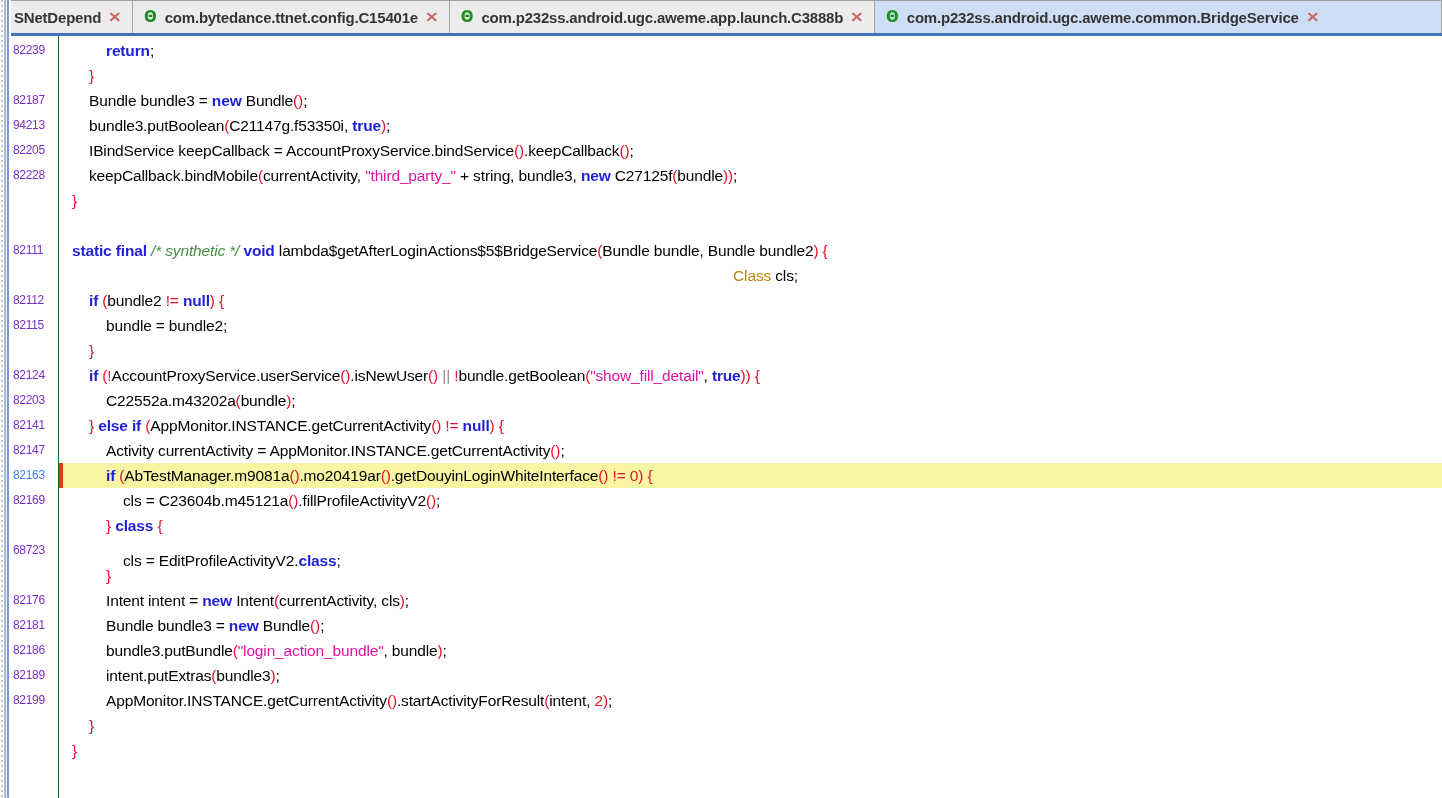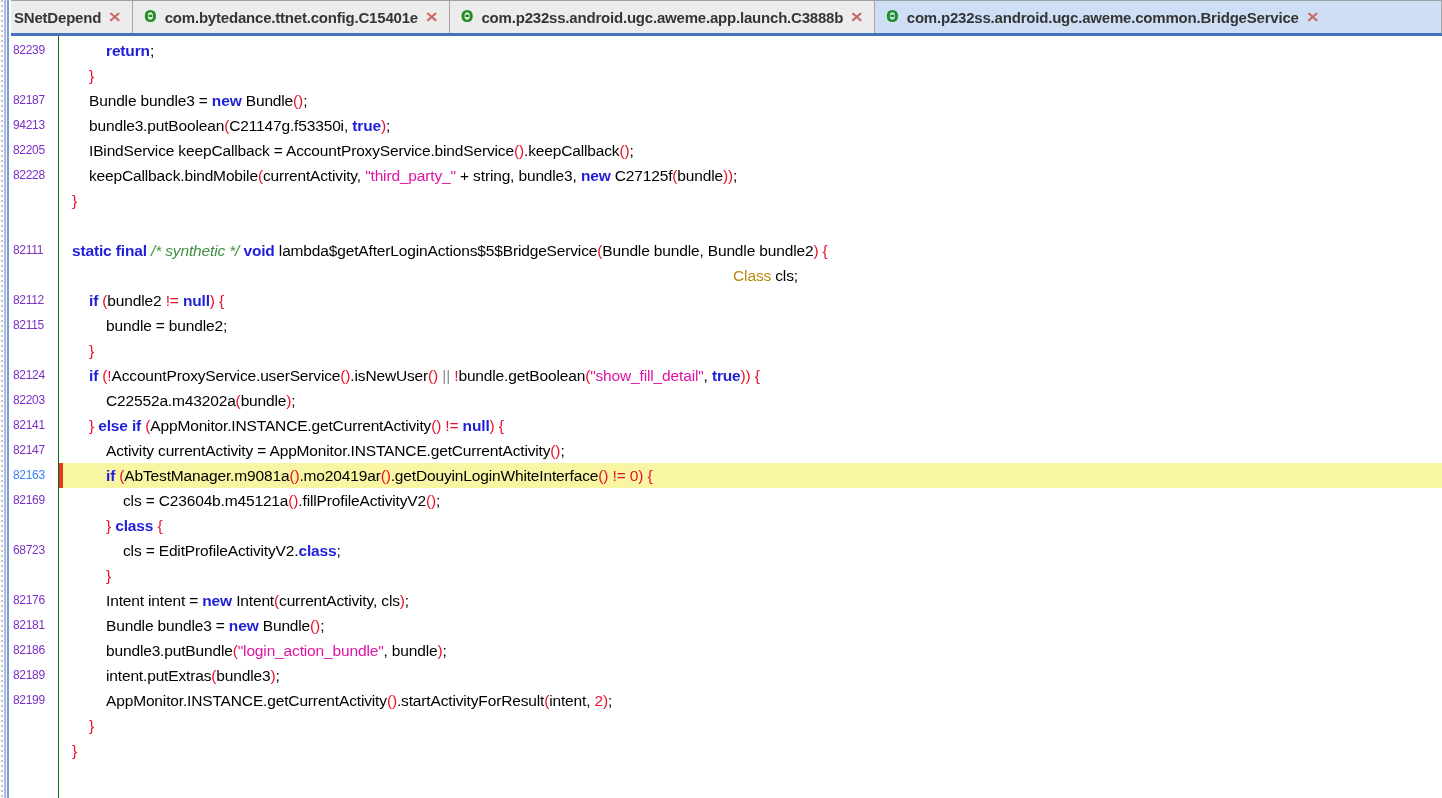--- a/index.html
+++ b/index.html
@@ -181,21 +181,21 @@
       <div class="row">
         <span class="gutter">82169</span>
         <span class="lc" style="padding-left: 64px;"><span class="tk-pl">cls = C23604b.m45121a</span><span class="tk-br">()</span><span class="tk-pl">.fillProfileActivityV2</span><span class="tk-br">()</span><span class="tk-pl">;</span></span>
       </div>
       <div class="row">
         <span class="gutter"></span>
         <span class="lc" style="padding-left: 47px;"><span class="tk-br">} </span><span class="tk-kw">class</span><span class="tk-pl"> </span><span class="tk-br">{</span></span>
       </div>
       <div class="row">
         <span class="gutter">68723</span>
-        <span class="lc" style="padding-left: 64px;"><span class="tk-pl">cls = EditProfileActivityV2.</span><span class="tk-kw">class</span><span class="tk-pl">;</span></span>
+        <span class="lc" style="padding-left: 64px; margin-top: 10px;"><span class="tk-pl">cls = EditProfileActivityV2.</span><span class="tk-kw">class</span><span class="tk-pl">;</span></span>
       </div>
       <div class="row">
         <span class="gutter"></span>
         <span class="lc" style="padding-left: 47px;"><span class="tk-br">}</span></span>
       </div>
       <div class="row">
         <span class="gutter">82176</span>
         <span class="lc" style="padding-left: 47px;"><span class="tk-pl">Intent intent = </span><span class="tk-kw">new</span><span class="tk-pl"> Intent</span><span class="tk-br">(</span><span class="tk-pl">currentActivity, cls</span><span class="tk-br">)</span><span class="tk-pl">;</span></span>
       </div>
       <div class="row">

